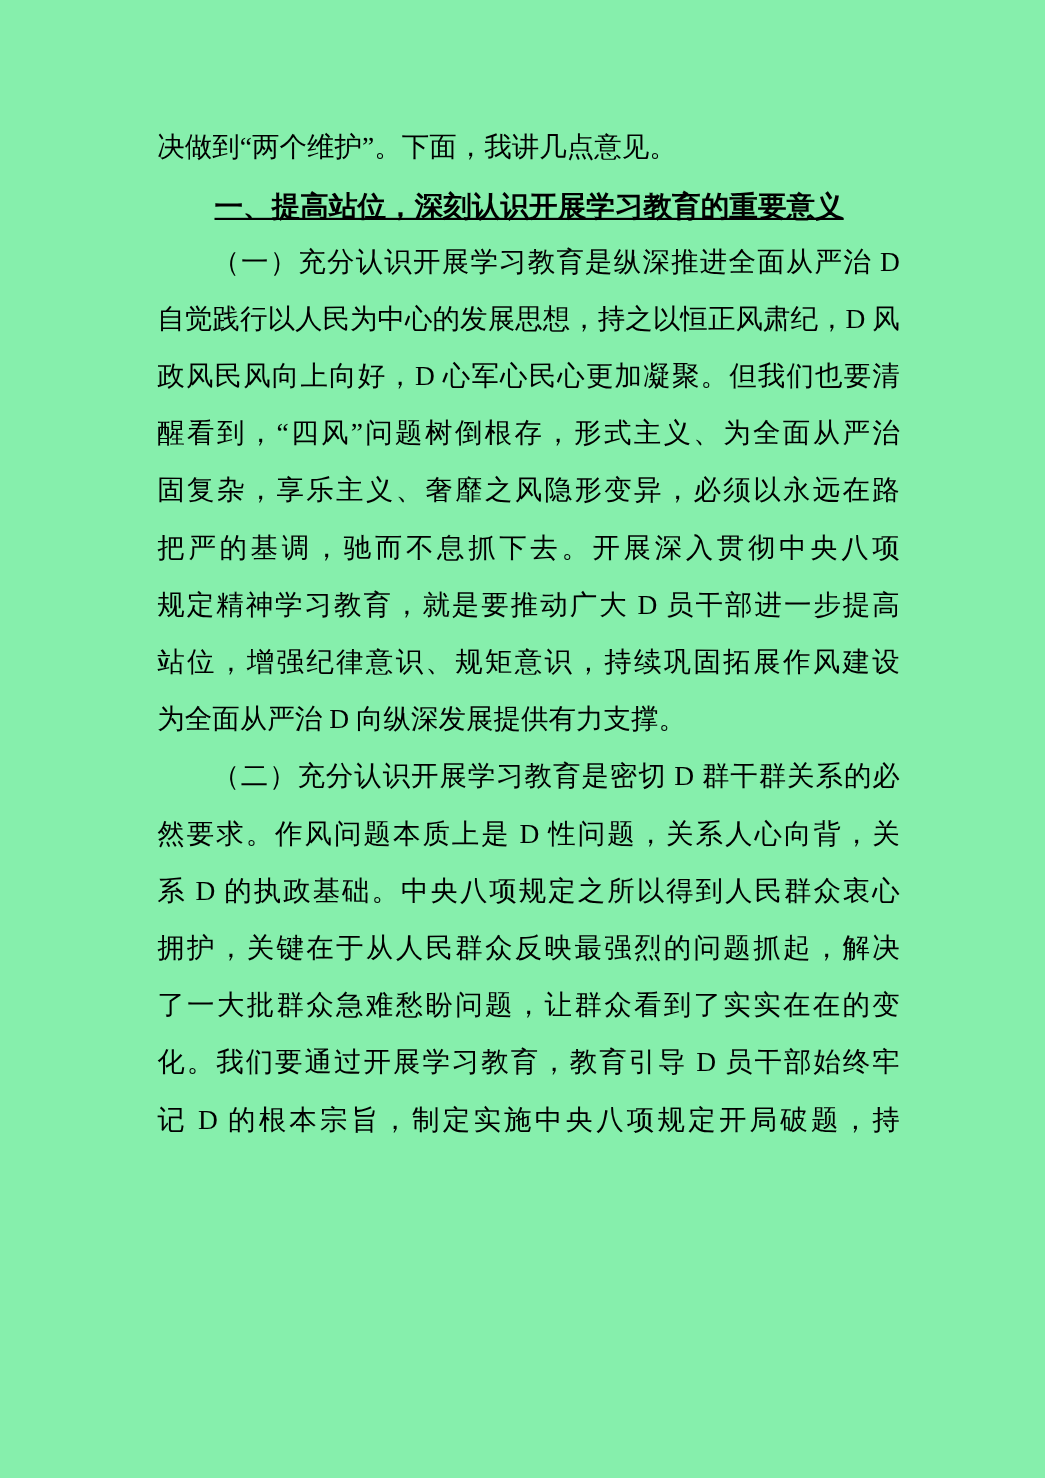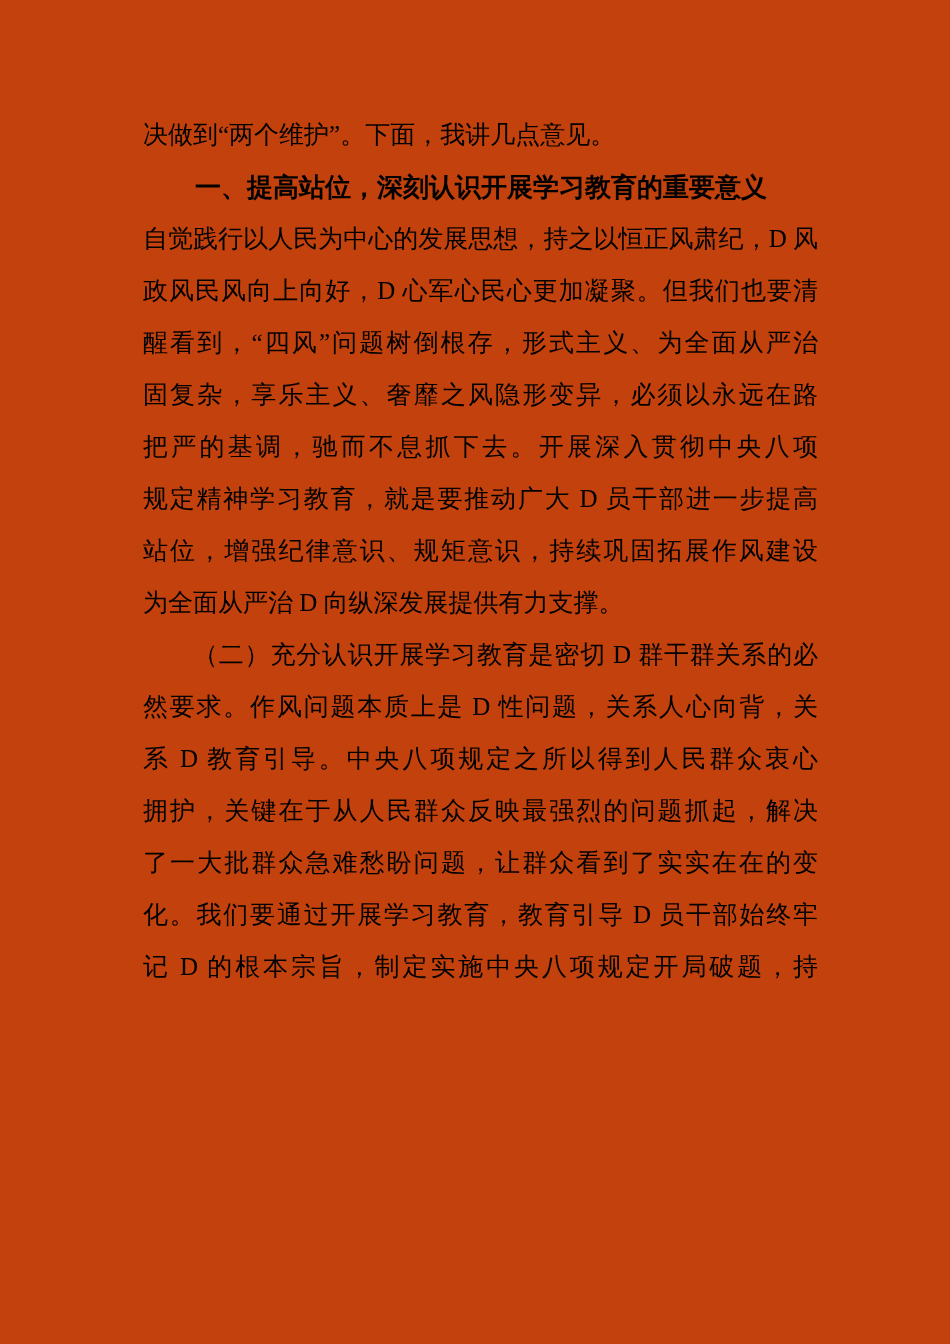--- a/index.html
+++ b/index.html
@@ -4,21 +4,21 @@
 <style>
   html, body {
     margin: 0;
     padding: 0;
     background: #ffffff;
   }
   .page {
     position: relative;
     width: 950px;
     height: 1344px;
-    background: #c2410c;
+    background: #86efac;
     color: #000000;
     overflow: hidden;
   }
   .doc {
     position: absolute;
     left: 143px;
     top: 109px;
     width: 675px;
   }
   .line {
@@ -38,43 +38,45 @@
   }
   .line.indent {
     text-indent: 2em;
   }
   .line.heading {
     font-family: "Liberation Sans", "DejaVu Sans", sans-serif;
     font-weight: 700;
     font-size: 26px;
     text-align: left;
     text-align-last: left;
+    text-decoration: underline;
   }
 </style>
 </head>
 <body>
 
 <div class="page">
   <div class="doc">
 
     <div class="line align-left">决做到“两个维护”。下面，我讲几点意见。</div>
 
     <div class="line heading indent">一、提高站位，深刻认识开展学习教育的重要意义</div>
 
+    <div class="line indent">（一）充分认识开展学习教育是纵深推进全面从严治 D</div>
     <div class="line">自觉践行以人民为中心的发展思想，持之以恒正风肃纪，D 风</div>
     <div class="line">政风民风向上向好，D 心军心民心更加凝聚。但我们也要清</div>
     <div class="line">醒看到，“四风”问题树倒根存，形式主义、为全面从严治</div>
     <div class="line">固复杂，享乐主义、奢靡之风隐形变异，必须以永远在路</div>
     <div class="line">把严的基调，驰而不息抓下去。开展深入贯彻中央八项</div>
     <div class="line">规定精神学习教育，就是要推动广大 D 员干部进一步提高</div>
     <div class="line">站位，增强纪律意识、规矩意识，持续巩固拓展作风建设</div>
     <div class="line align-left">为全面从严治 D 向纵深发展提供有力支撑。</div>
 
     <div class="line indent">（二）充分认识开展学习教育是密切 D 群干群关系的必</div>
     <div class="line">然要求。作风问题本质上是 D 性问题，关系人心向背，关</div>
-    <div class="line">系 D 教育引导。中央八项规定之所以得到人民群众衷心</div>
+    <div class="line">系 D 的执政基础。中央八项规定之所以得到人民群众衷心</div>
     <div class="line">拥护，关键在于从人民群众反映最强烈的问题抓起，解决</div>
     <div class="line">了一大批群众急难愁盼问题，让群众看到了实实在在的变</div>
     <div class="line">化。我们要通过开展学习教育，教育引导 D 员干部始终牢</div>
     <div class="line">记 D 的根本宗旨，制定实施中央八项规定开局破题，持</div>
 
   </div>
 </div>
 
 </body></html>

